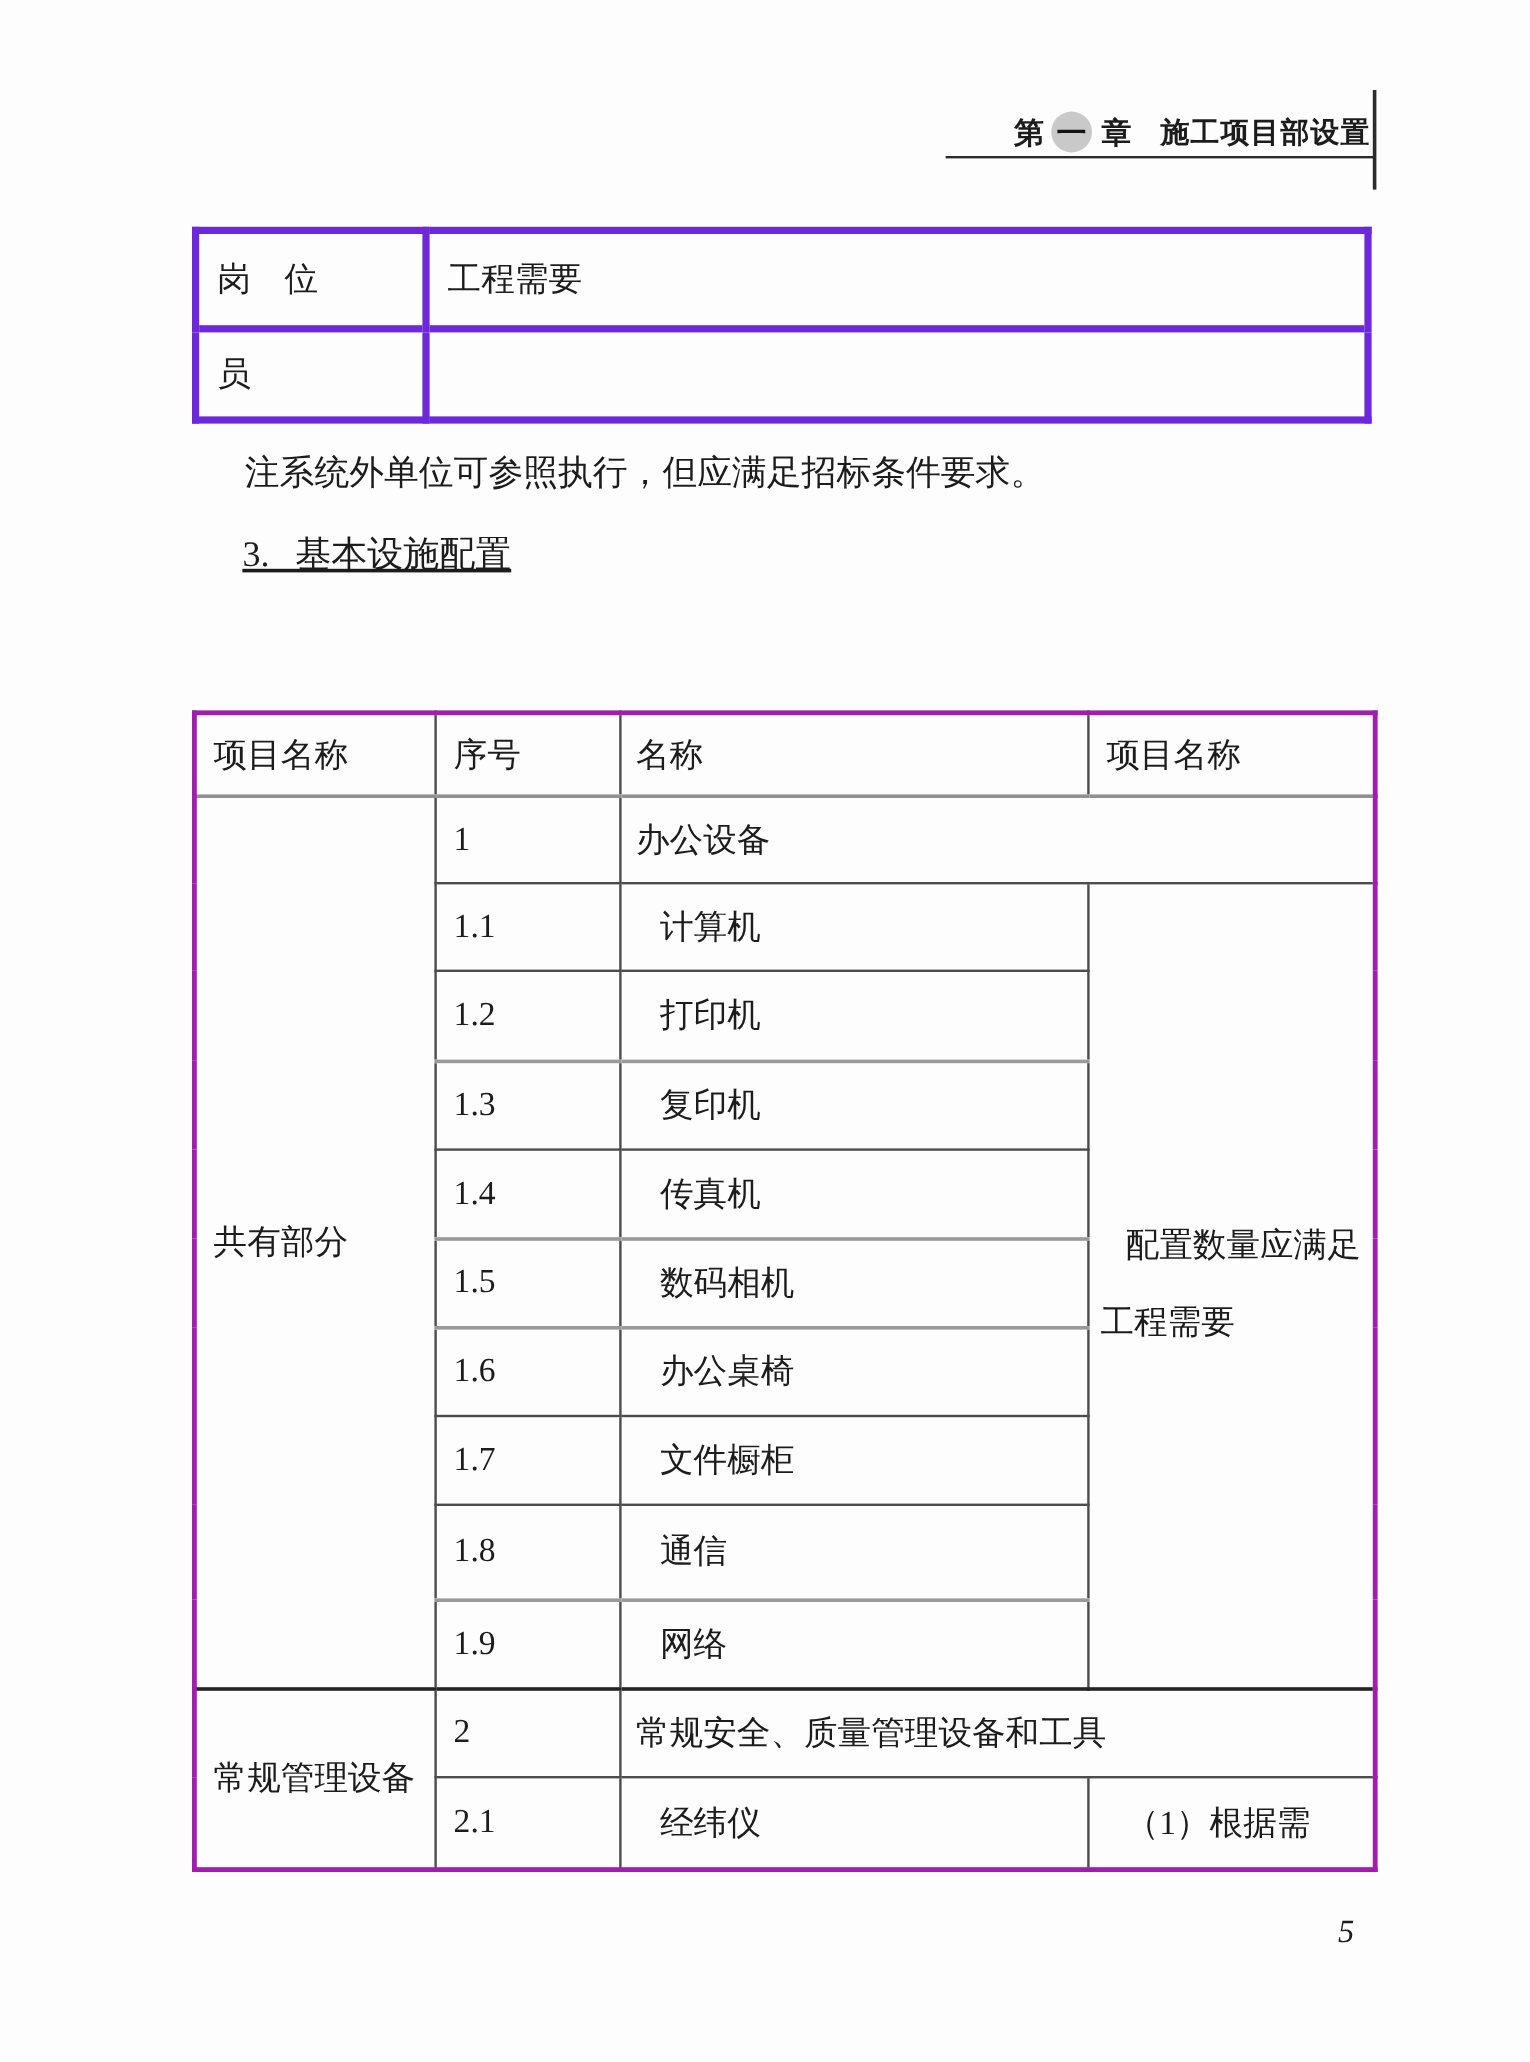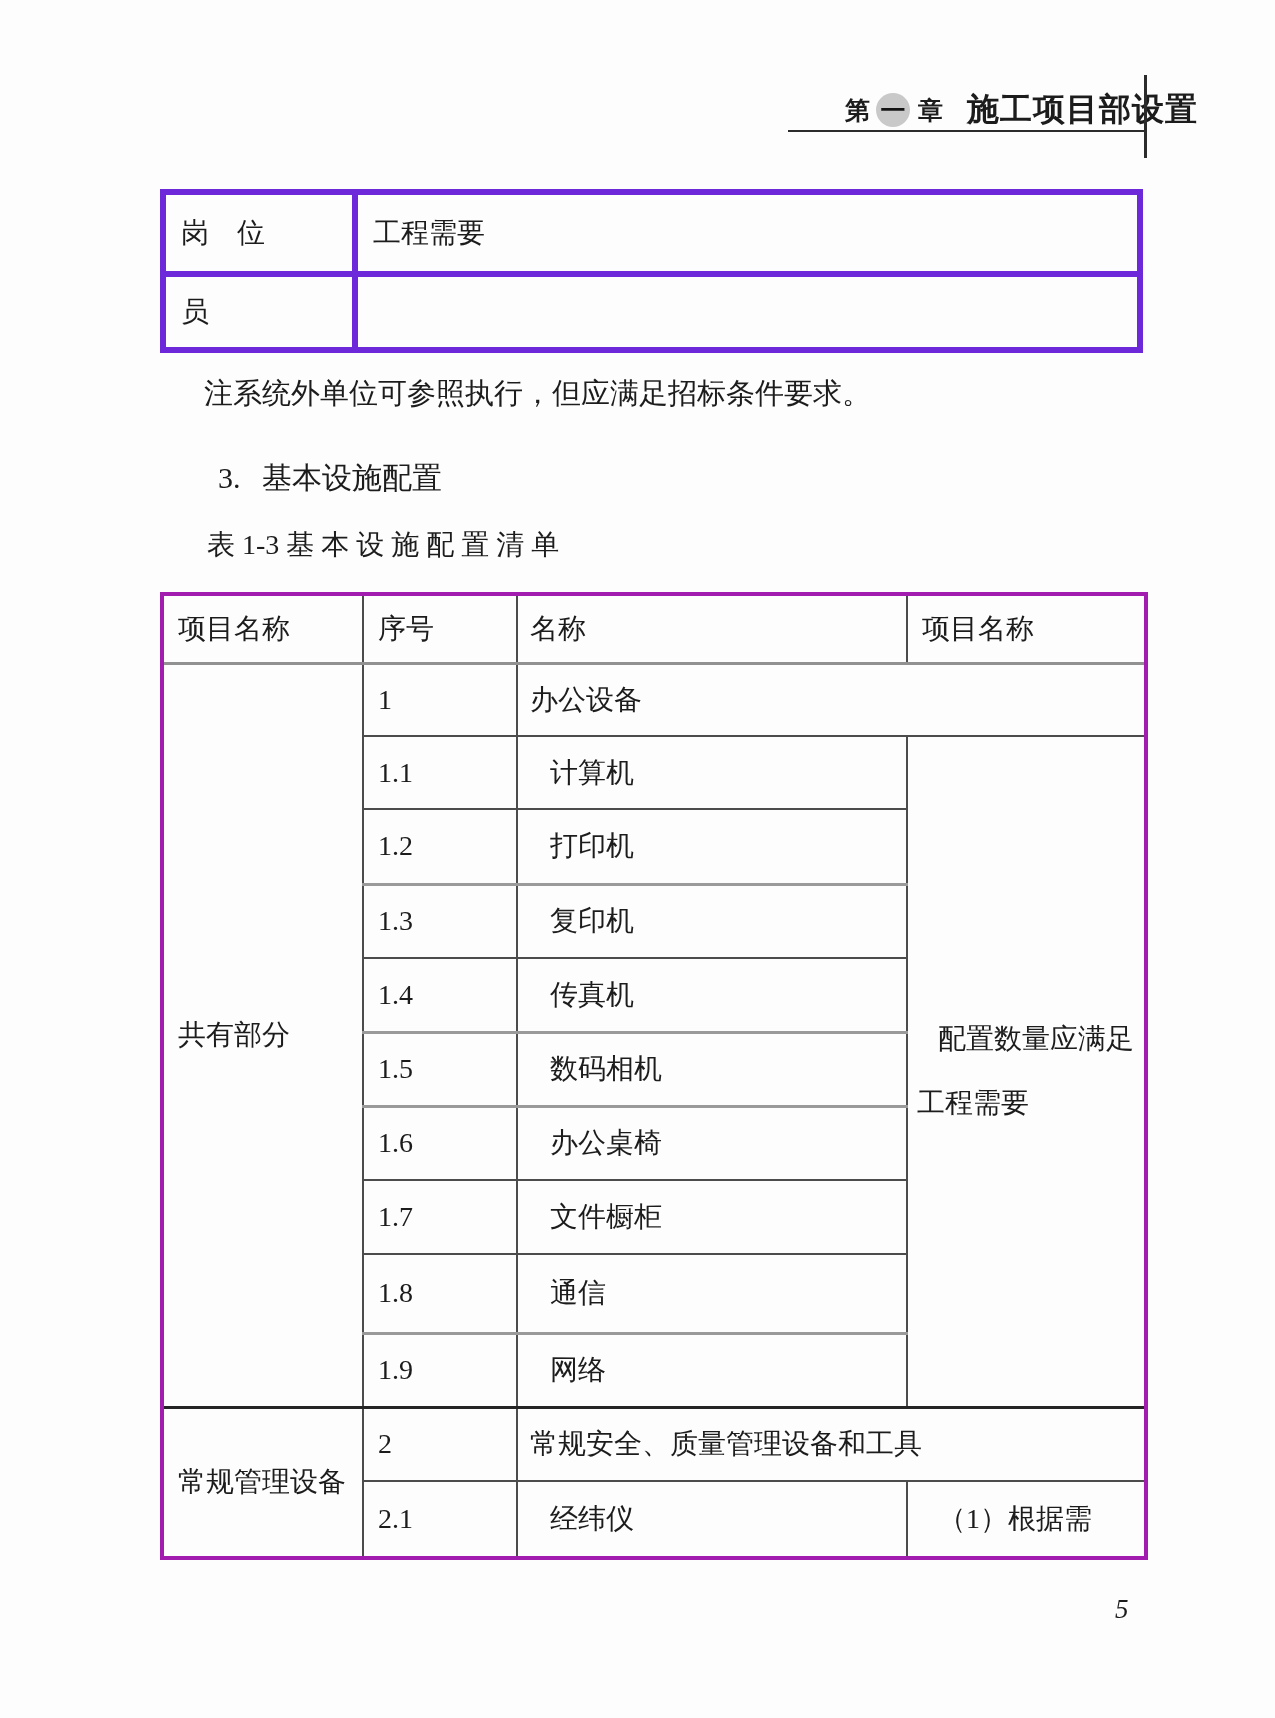--- a/index.html
+++ b/index.html
@@ -15,39 +15,39 @@
     display:flex; align-items:center; font-weight:bold; font-size:25px;
     white-space:nowrap;
   }
   .chapter-prefix { margin-right:6px; }
   .chapter-circle {
     width:34px; height:34px; border-radius:50%; background:#c9c9c9;
     display:flex; align-items:center; justify-content:center;
     font-size:25px; color:#141414;
   }
   .chapter-word { margin-left:8px; }
-  .chapter-name { margin-left:24px; font-size:32px; letter-spacing:1px; }
+  .chapter-name { margin-left:24px; font-size:24px; letter-spacing:1px; }
   .header-rule { position:absolute; left:788px; top:130px; width:358px; height:2px; background:#2c2c2c; }
   .header-tick { position:absolute; left:1144px; top:75px; width:3px; height:83px; background:#2c2c2c; }
 
   
   table.t1 {
     position:absolute; left:160px; top:189px; width:983px;
     border-collapse:collapse; table-layout:fixed; font-size:28px;
     border:4px solid #191919;
   }
   table.t1 td { border:6px solid #6d28d9; vertical-align:middle; padding:0 0 0 15px; }
   table.t1 col.c1 { width:192px; }
   table.t1 tr.row1 { height:82px; }
   table.t1 tr.row1 td { border-bottom:3px solid #8e8e8e; }
   table.t1 tr.row2 { height:76px; }
 
   
   .note { position:absolute; left:204px; top:374px; margin:0; font-size:29px; }
-  .sec-heading { position:absolute; left:202px; top:442px; margin:16px; font-size:30px; font-weight:normal; word-spacing:14px; }
+  .sec-heading { position:absolute; left:202px; top:442px; margin:0; font-size:30px; font-weight:normal; word-spacing:14px;text-decoration:underline; }
   .caption { position:absolute; left:207px; top:526px; font-size:28px; }
 
   
   table.t2 {
     position:absolute; left:160px; top:592px; width:984px;
     border-collapse:collapse; table-layout:fixed; font-size:28px;
     border:4px solid #a21caf;
   }
   table.t2 td, table.t2 th {
     border:2px solid #4c4c4c; vertical-align:middle;
@@ -104,21 +104,20 @@
       <td>员</td>
       <td></td>
     </tr>
   </tbody>
     </table>
 
   <p class="note">注系统外单位可参照执行，但应满足招标条件要求。</p>
 
   <h3 class="sec-heading">3. 基本设施配置</h3>
 
-  <div class="caption">表 1-3 基 本 设 施 配 置 清 单</div>
 
   <table class="t2">
     <colgroup>
         <col class="c1">
         <col class="c2">
         <col class="c3">
         <col class="c4">
       </colgroup>
     <tbody>
         <tr class="head">

